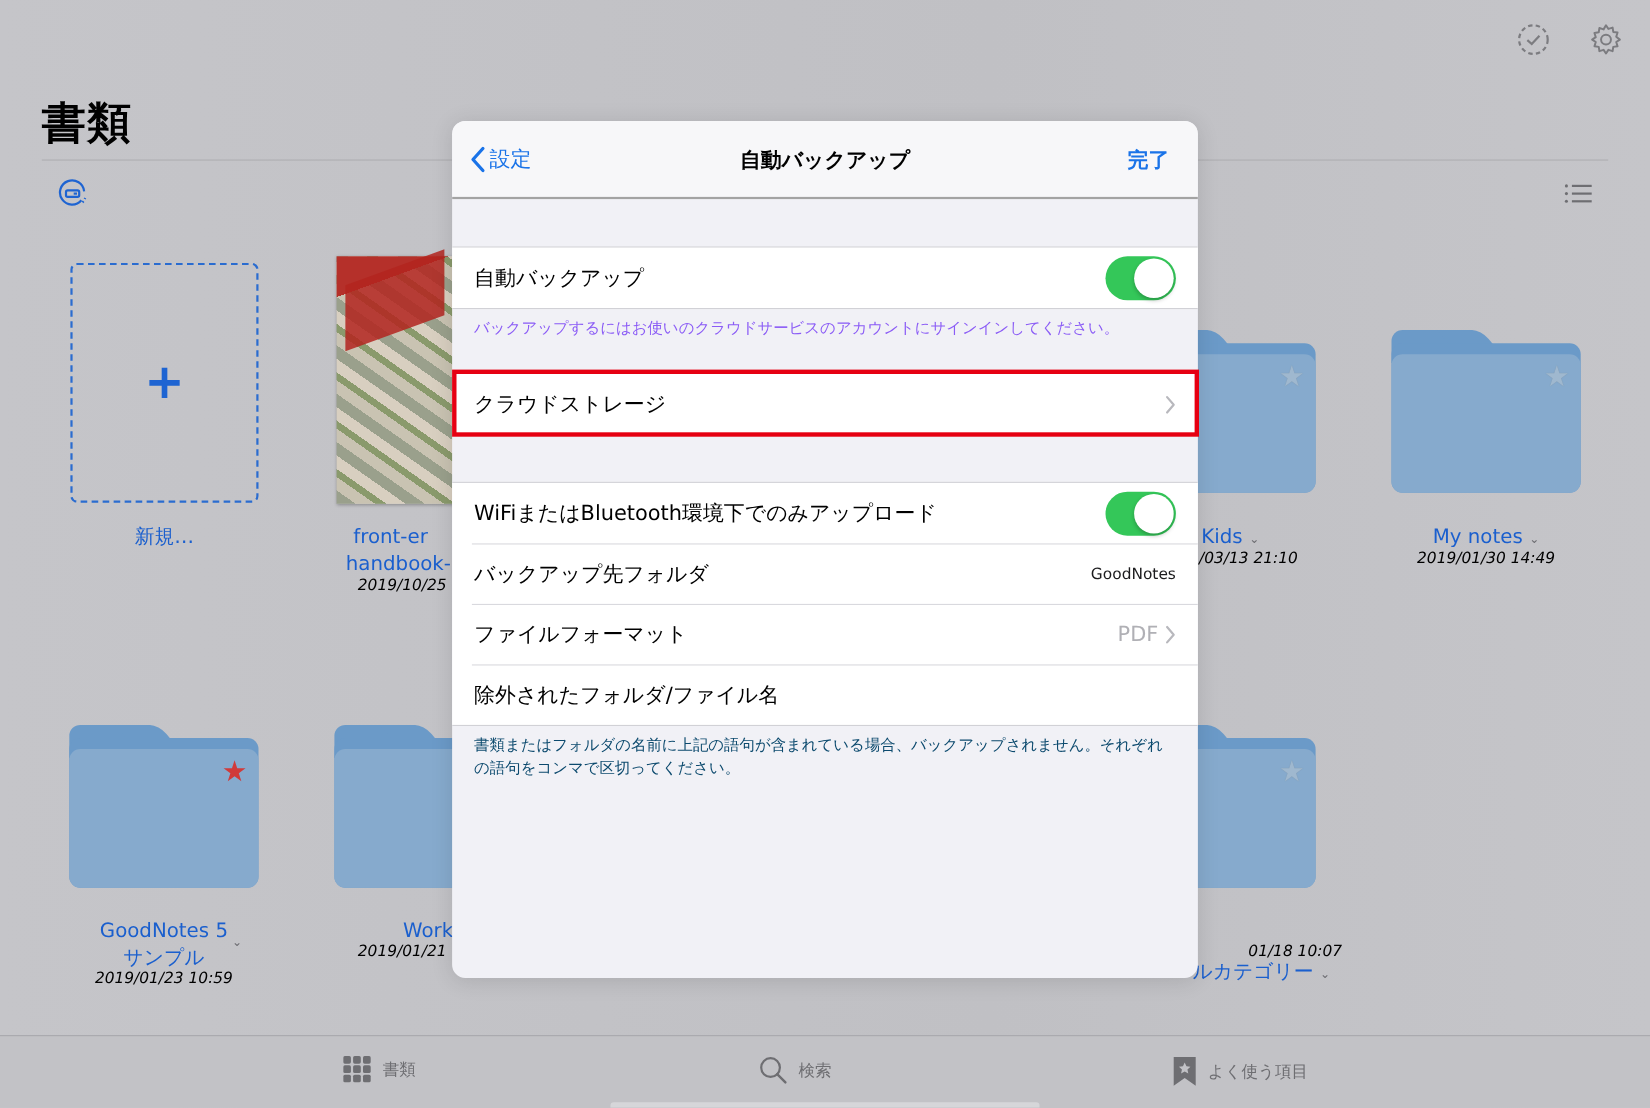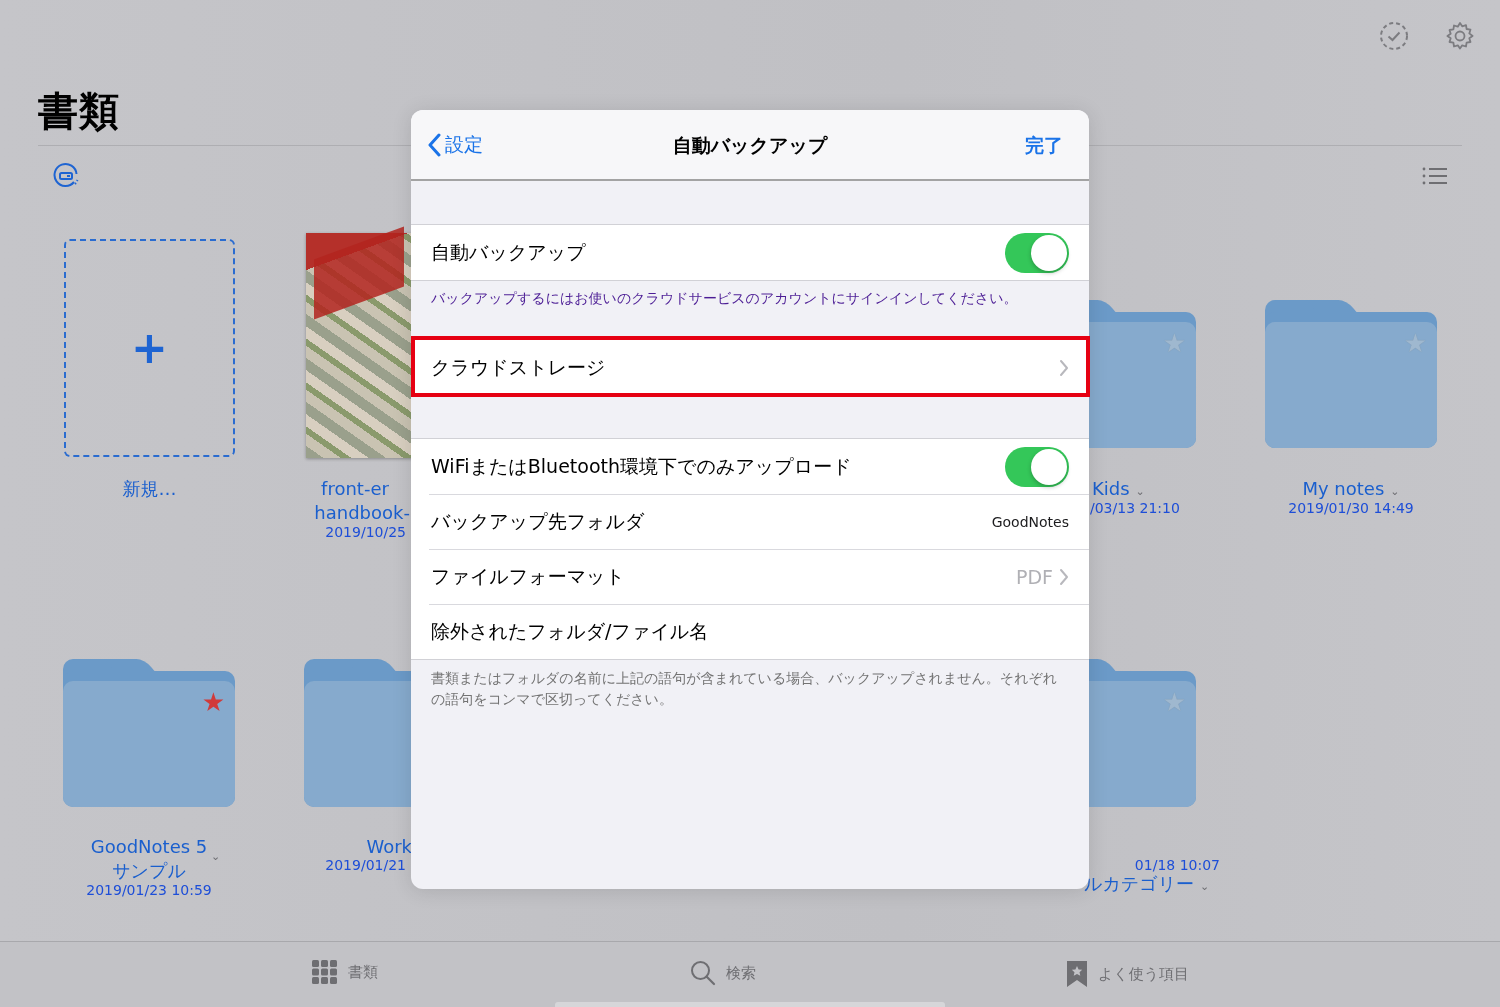--- a/index.html
+++ b/index.html
@@ -22,21 +22,21 @@
   .list-icon { position: absolute; left: 1420px; top: 162px; width: 30px; height: 28px; color: #6e6e72; }
 
   
   .new-card {
     position: absolute; left: 64px; top: 239px; width: 171px; height: 218px;
     border: 2px dashed #2a6cd0; border-radius: 6px;
     display: flex; align-items: center; justify-content: center;
   }
   .plus { color: #1e64d2; font-size: 44px; font-weight: bold; line-height: 1; }
   .item-label { position: absolute; text-align: center; font-size: 18px; color: #1a5fce; line-height: 24px; }
-  .item-date { position: absolute; text-align: center; font-size: 14px; color: #1d4ed8; }
+  .item-date { position: absolute; text-align: center; font-size: 14px; color: #000000; font-style: italic; }
   .chev { font-size: 11px; color: #6d6d72; margin-left: 6px; }
 
   .book-cover {
     position: absolute; left: 306px; top: 233px; width: 110px; height: 225px;
     background:
       linear-gradient(160deg, #b5302a 0 14%, transparent 14%),
       repeating-linear-gradient(35deg, #9aa08c 0 10px, #c9c3b2 10px 20px, #8a9a6c 20px 26px, #d8cfc0 26px 36px);
     box-shadow: 0 1px 3px rgba(0,0,0,0.3);
   }
   .book-cover .sign { position:absolute; left:8px; top:10px; width:90px; height:60px; background:#b3241e; transform: skewY(-20deg); opacity:0.85; }
@@ -70,22 +70,22 @@
   .group { position: absolute; left: 0; right: 0; background: #fff; border-top: 1px solid #d1d1d6; border-bottom: 1px solid #d1d1d6; }
   .row { position: relative; height: 55px; display: flex; align-items: center; padding: 0 20px; font-size: 19px; color: #000; }
   .row + .row::before { content: ""; position: absolute; left: 18px; right: 0; top: 0; height: 1px; background: #d9d9de; }
   .row .right { margin-left: auto; display: flex; align-items: center; color: #8e8e93; }
   .row .value-dark { color: #1c1c1e; font-size: 14px; }
   .row .value-gray { color: #b0b0b5; font-size: 19px; margin-right: 6px; }
 
   .toggle { width: 64px; height: 40px; border-radius: 20px; background: #34c759; position: relative; }
   .toggle::after { content: ""; position: absolute; right: 2px; top: 2px; width: 36px; height: 36px; border-radius: 50%; background: #fff; box-shadow: 0 2px 4px rgba(0,0,0,0.25); }
 
-  .footer-red { position: absolute; left: 20px; right: 20px; top: 180px; font-size: 14px; color: #4c1d95; }
-  .footer-gray { position: absolute; left: 20px; right: 26px; top: 558px; font-size: 14px; color: #737373; line-height: 21px; }
+  .footer-red { position: absolute; left: 20px; right: 20px; top: 180px; font-size: 14px; color: #8b5cf6; }
+  .footer-gray { position: absolute; left: 20px; right: 26px; top: 558px; font-size: 14px; color: #0c4a6e; line-height: 21px; }
 
   .highlight { position: absolute; left: 411px; top: 336px; width: 679px; height: 61px; border: 4px solid #e60012; pointer-events: none; }
 </style>
 </head>
 <body>
 
 <div class="bg"></div>
 
 <div class="top-icon" style="left:1378px;">
   <svg viewBox="0 0 32 32">

